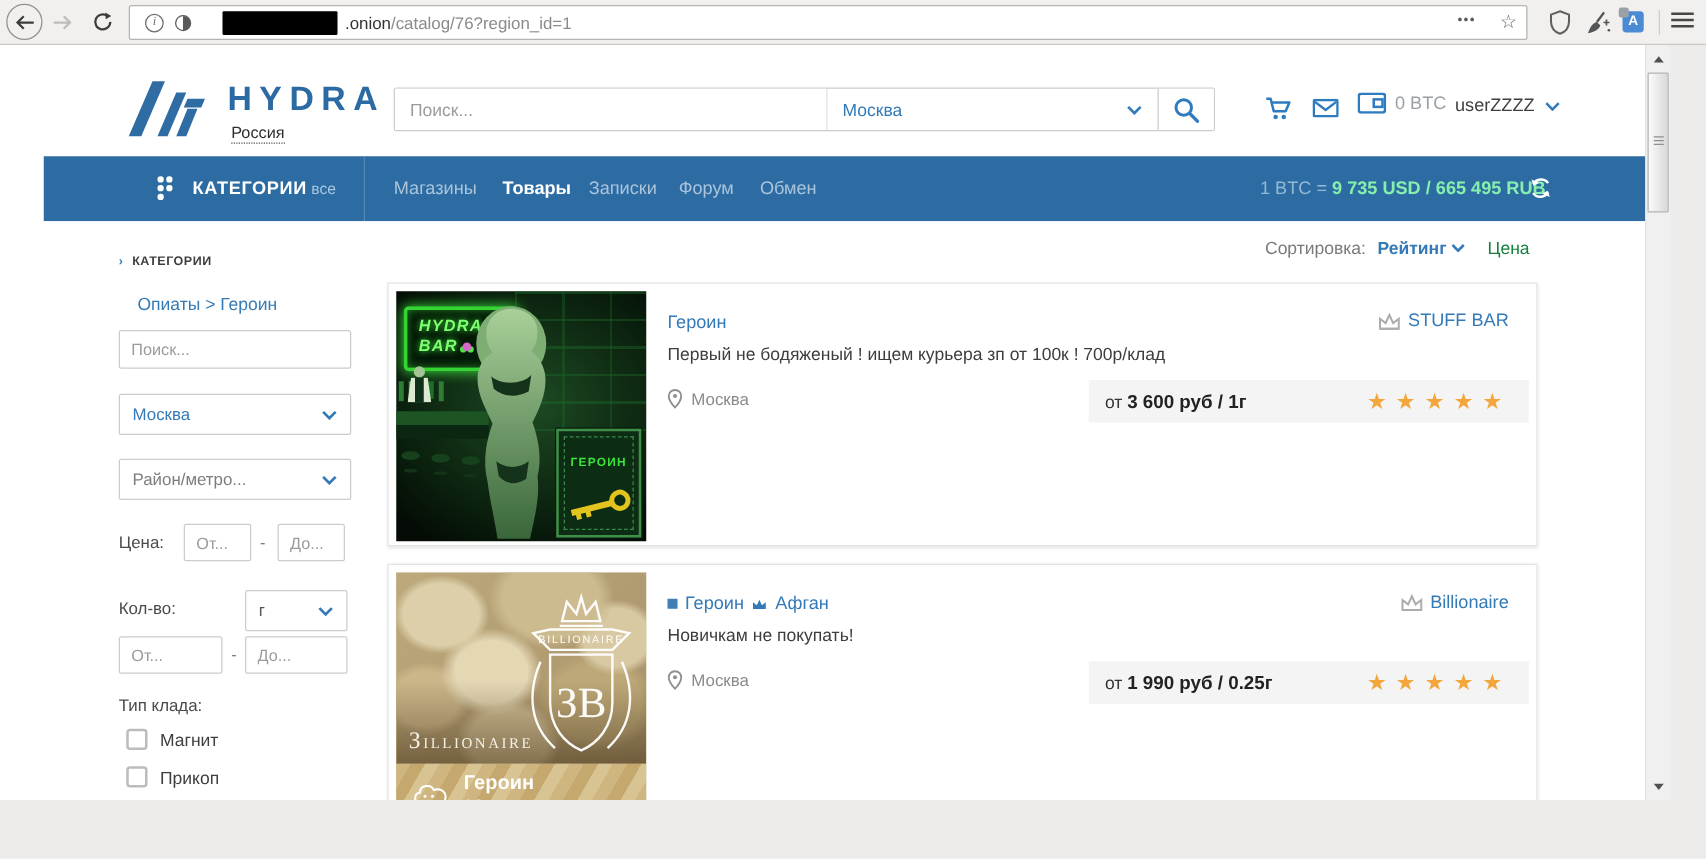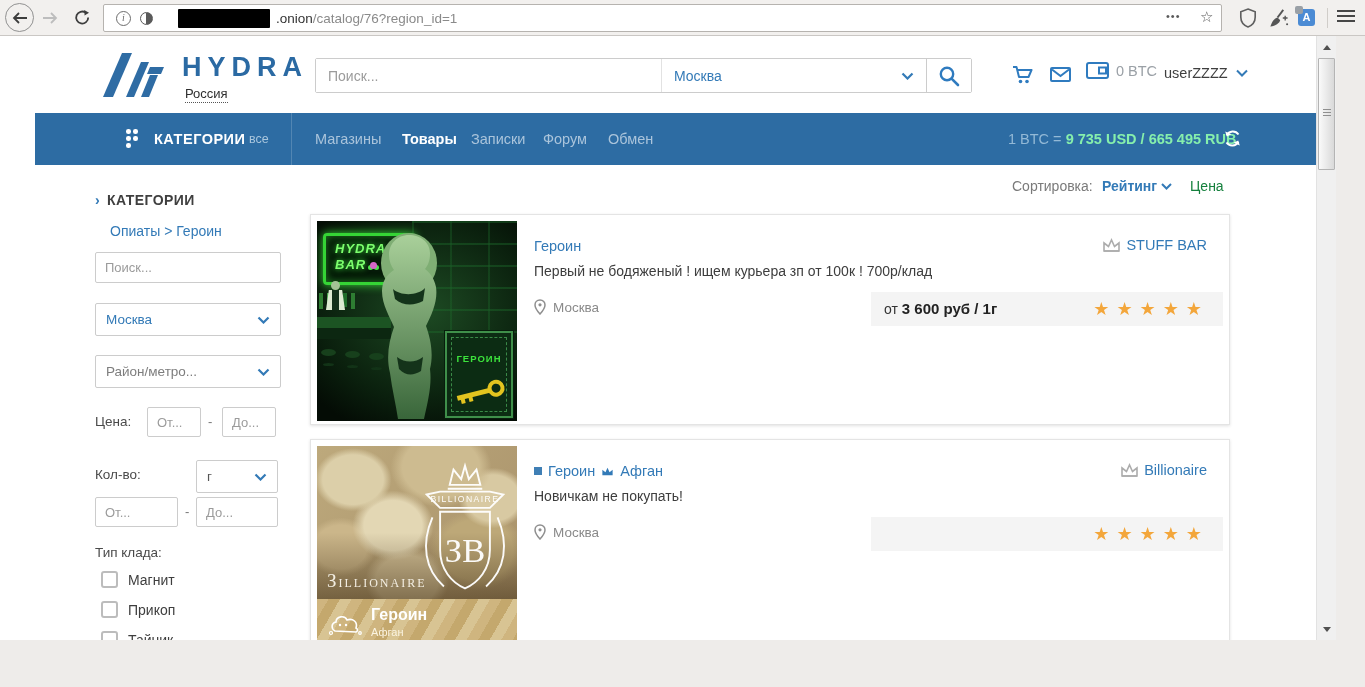--- a/index.html
+++ b/index.html
@@ -28,21 +28,21 @@
   
   .viewport { position:absolute; top:36px; left:0; width:1316px; height:604px; background:#fff; overflow:hidden; }
   .vscroll { position:absolute; top:36px; left:1316px; width:20px; height:604px; background:#f0f0f0; border-left:1px solid #e2e2e2; z-index:40; }
   .scroll-arrow { position:absolute; left:0; width:20px; height:18px; display:flex; align-items:center; justify-content:center; }
   .tri-up { width:0; height:0; border-left:4px solid transparent; border-right:4px solid transparent; border-bottom:5px solid #505050; }
   .tri-down { width:0; height:0; border-left:4px solid transparent; border-right:4px solid transparent; border-top:5px solid #505050; }
   .scroll-thumb { position:absolute; left:1px; top:22px; width:17px; height:112px; background:linear-gradient(90deg,#fafafa,#d9d9d9); border:1px solid #b4b4b4; border-radius:1px; }
   .thumb-grip { position:absolute; left:4px; top:50px; width:8px; }
   .thumb-grip i { display:block; height:1px; background:#8f8f8f; margin-bottom:2px; }
 
-  .page { position:absolute; left:35px; top:0; width:1281px; height:604px; }
+  .page { position:absolute; left:35px; top:12px; width:1281px; height:604px; }
 
   
   .site-header { position:absolute; top:0; left:0; width:1281px; height:77px; background:#fff; }
   .logo-ic { position:absolute; left:66px; top:13px; }
   .brand { position:absolute; left:147px; top:16px; font-size:27px; font-weight:800; letter-spacing:6px; color:#2b6aa3; }
   .brand-region { position:absolute; left:150px; top:50px; font-size:13px; color:#2e2e2e; border-bottom:1px dotted #555; padding-bottom:1px; }
   .search-group { position:absolute; left:280px; top:22px; width:657px; height:35px; border:1px solid #ccc; border-radius:2px; display:flex; }
   .hsearch { width:345px; height:100%; border:none; outline:none; padding:0 12px; font-size:14px; color:#444; font-family:inherit; }
   .hsearch::placeholder, .s-input::placeholder { color:#9b9b9b; }
   .hregion { width:265px; height:100%; border-left:1px solid #e2e2e2; display:flex; align-items:center; padding:0 12px; font-size:14px; color:#337ab7; }
@@ -63,21 +63,21 @@
   .nav-div { position:absolute; left:256px; top:0; width:1px; height:52px; background:rgba(255,255,255,.18); }
   .nav-item { position:absolute; top:0; line-height:52px; font-size:14.5px; color:#aac4db; }
   .nav-item.active { color:#fff; font-weight:600; }
   .rate { position:absolute; left:973px; top:0; line-height:52px; font-size:14.5px; color:#93b9d6; white-space:nowrap; }
   .rate b { color:#86efac; font-weight:600; }
   .rate-refresh { position:absolute; left:1188px; top:16px; }
 
   
   .content { position:absolute; top:129px; left:0; width:1281px; height:475px; background:#fff; }
 
-  .sb-head { position:absolute; left:60px; top:27px; font-size:14px; font-weight:700; color:#3f3f3f; letter-spacing:.4px; }
+  .sb-head { position:absolute; left:60px; top:27px; font-size:10px; font-weight:700; color:#3f3f3f; letter-spacing:.4px; }
   .sb-head .caret { color:#337ab7; margin-right:7px; font-weight:700; }
   .sb-bc { position:absolute; left:75px; top:58px; font-size:14px; color:#337ab7; }
   .s-input { position:absolute; border:1px solid #ccc; border-radius:2px; font-size:13px; color:#555; padding:0 9px; outline:none; font-family:inherit; background:#fff; }
   .s-select { position:absolute; border:1px solid #ccc; border-radius:2px; display:flex; align-items:center; padding:0 10px; font-size:13.5px; background:#fff; }
   .s-select .chev { margin-left:auto; }
   .sel-blue { color:#337ab7; } .sel-gray { color:#7d7d7d; }
   .s-label { position:absolute; font-size:13.5px; color:#4a4a4a; }
   .dash { position:absolute; font-size:13px; color:#777; }
   .cb-row { position:absolute; left:66px; display:flex; align-items:center; gap:10px; }
   .cb-box { width:17px; height:17px; border:2px solid #bcbcbc; border-radius:3px; background:#fff; }
@@ -477,20 +477,21 @@
       </div>
       <div class="card-desc">Новичкам не покупать!</div>
       <div class="loc">
         <svg width="12" height="16" viewBox="0 0 12 16">
               <path d="M6 1 C2.8 1 1 3.4 1 5.9 C1 9.4 6 15 6 15 C6 15 11 9.4 11 5.9 C11 3.4 9.2 1 6 1 Z" stroke="#8f8f8f" stroke-width="1.5" fill="none"></path>
               <circle cx="6" cy="5.8" r="1.6" fill="#8f8f8f"></circle>
             </svg>
         <span>Москва</span>
       </div>
       <div class="price-strip">
+        <span class="price"><span>от </span><b>1 990 руб / 0.25г</b></span>
         <span class="stars">★★★★★</span>
       </div>
     </div>
 
   </div>
 </div>
 </div>
 
 <div class="vscroll">
   <div class="scroll-arrow" style="top:2px;">

